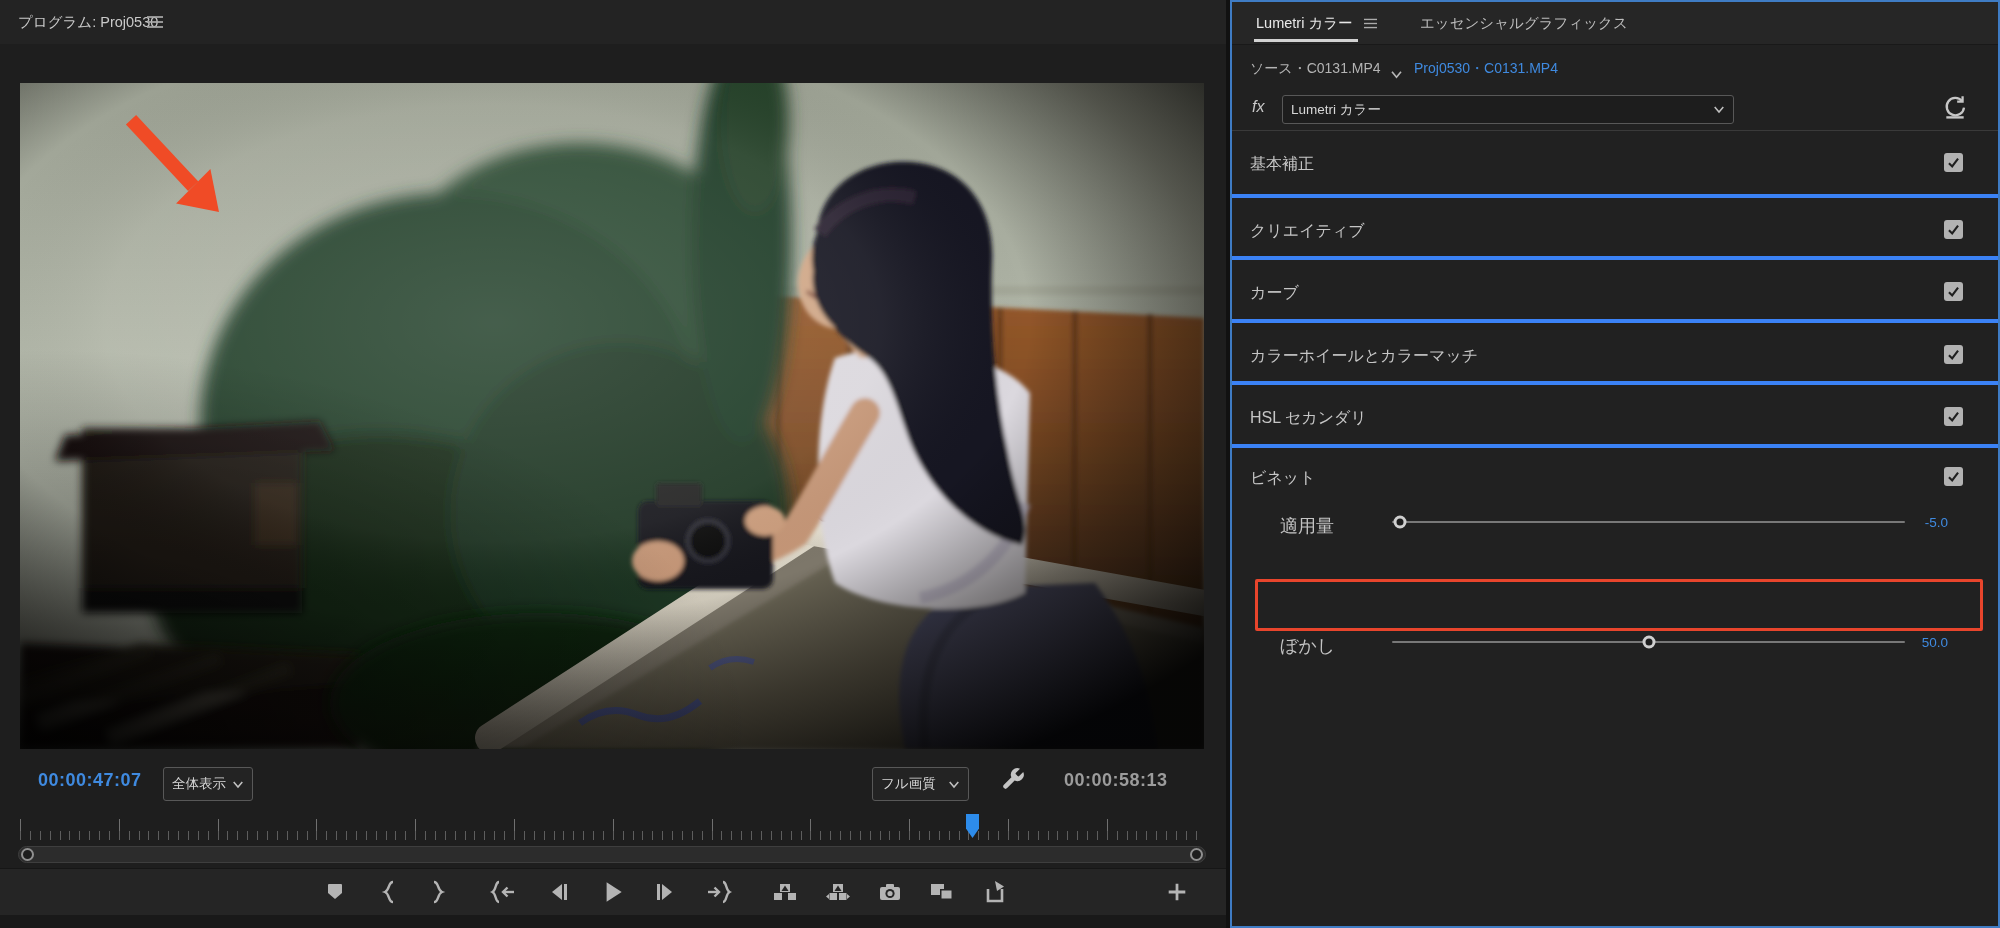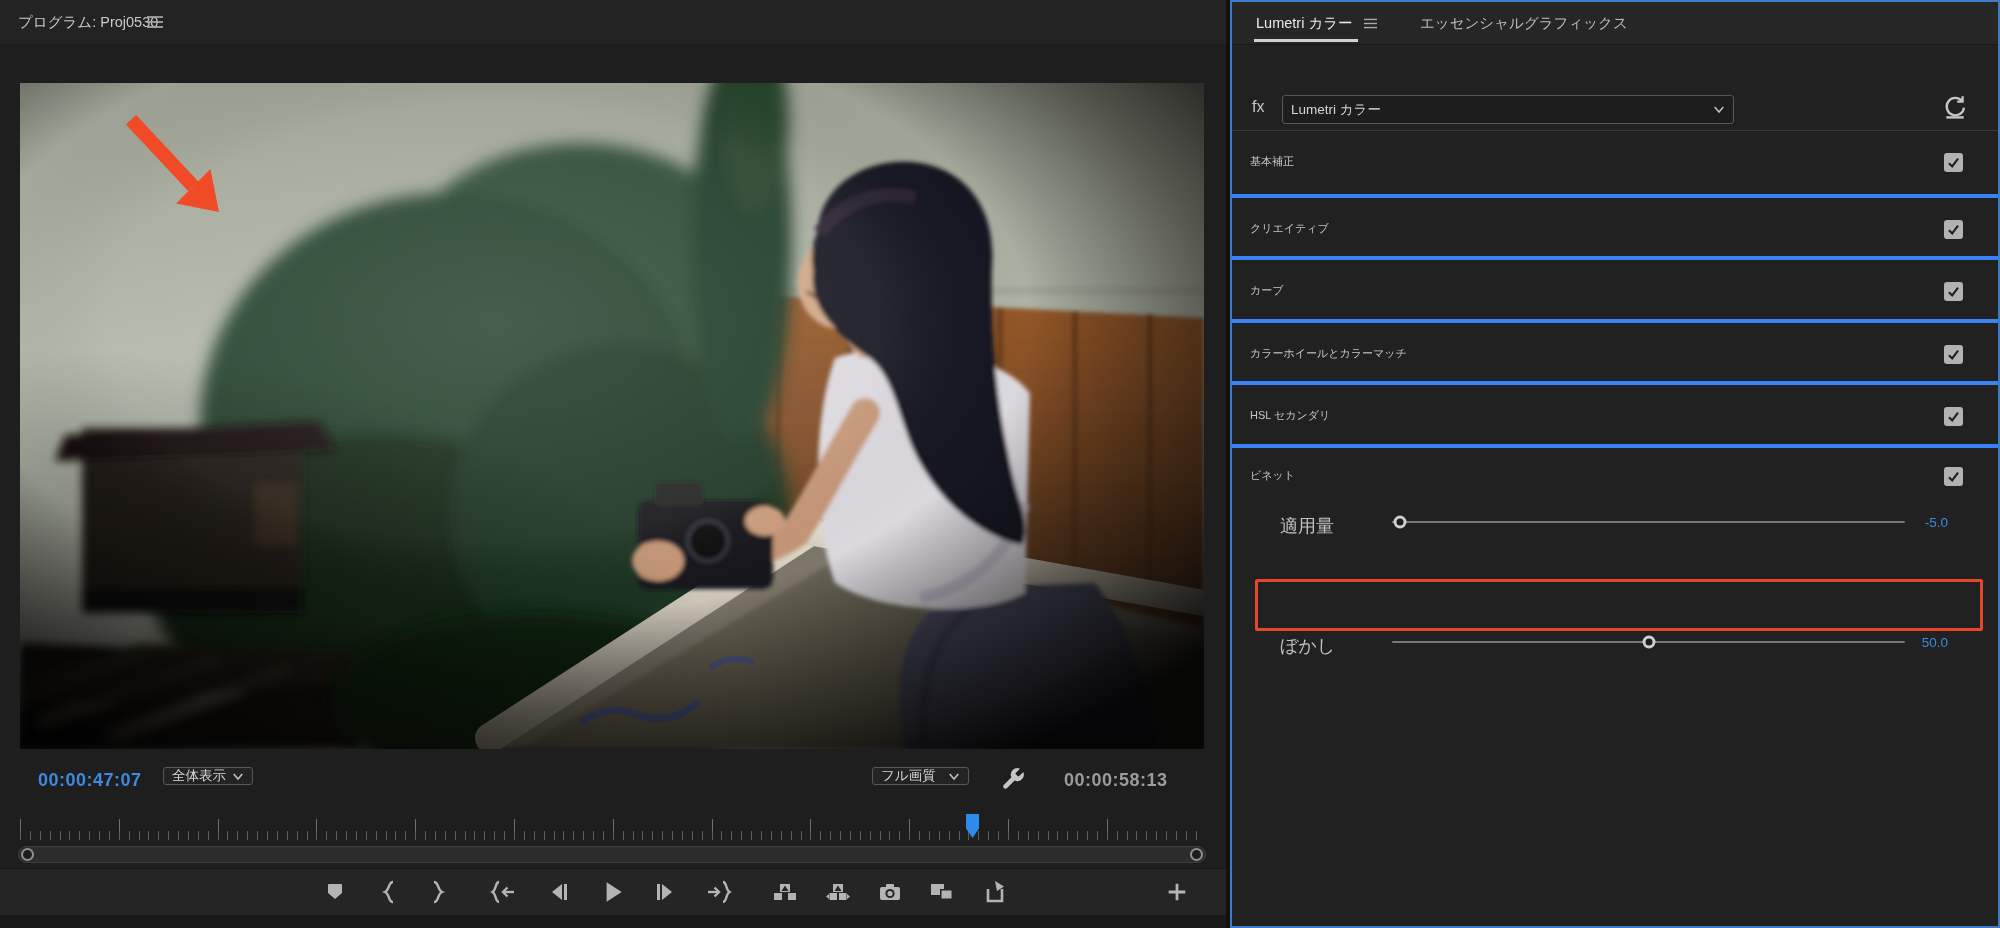--- a/index.html
+++ b/index.html
@@ -15,21 +15,21 @@
   #monitorMenu{left:146px;top:14px;width:18px;height:16px;cursor:pointer;}
 
   #videoFrame{left:20px;top:83px;width:1184px;height:666px;background:#000;overflow:hidden;}
   #videoFrame svg.photo{position:absolute;left:0;top:0;}
   #annotArrow{left:96px;top:26px;width:118px;height:118px;}
 
   
   .tc{font-weight:bold;font-size:18px;letter-spacing:.5px;}
   #tcCurrent{left:38px;top:770px;color:#3f8ae0;}
   #tcDuration{left:1046px;top:770px;color:#9c9c9c;margin-left:18px;}
-  .dropdown{height:18px;border:1px solid #585858;border-radius:3px;background:#232323;
+  .dropdown{height:34px;border:1px solid #585858;border-radius:3px;background:#232323;
             display:flex;align-items:center;justify-content:space-between;
             padding:0 8px;color:#d6d6d6;font-size:13.5px;cursor:pointer;box-sizing:border-box;}
   #zoomSelect{left:163px;top:767px;width:90px;}
   #qualitySelect{left:872px;top:767px;width:97px;}
   #wrenchBtn{left:1000px;top:766px;width:30px;height:30px;cursor:pointer;}
 
   
   #ruler{left:20px;top:814px;width:1186px;height:26px;cursor:pointer;
     background-image:
       repeating-linear-gradient(90deg,#5d5d5d 0 1px,transparent 1px 9.88px),
@@ -60,28 +60,28 @@
   #tabLumetri{left:24px;color:#e8e8e8;font-size:14.5px;}
   #tabLumetri .underline{position:absolute;left:-2px;bottom:2px;width:104px;height:3px;background:#d2d2d2;}
   #tabEG{left:188px;color:#bdbdbd;font-size:14.5px;}
 
   #sourceRow{left:0;top:46px;width:100%;height:42px;}
   #sourceLabel{left:18px;top:12px;font-size:14px;color:#b4b4b4;}
   #sourceChevron{left:158px;top:17px;cursor:pointer;}
   #clipLink{left:182px;top:12px;font-size:14px;color:#3f8ae0;cursor:pointer;}
 
   #fxRow{left:0;top:88px;width:100%;height:40px;}
-  #fxBadge{left:20px;top:8px;font-size:16px;color:#c8c8c8;}
+  #fxBadge{left:20px;top:8px;font-size:16px;font-style:italic;color:#c8c8c8;}
   #effectSelect{left:50px;top:5px;width:452px;height:29px;background:#1d1d1d;}
   #resetBtn{left:710px;top:4px;width:28px;height:28px;cursor:pointer;}
 
   #sectionList{left:0;top:128px;width:100%;border-top:1px solid #3a3a3a;}
   .sectionRow{position:absolute;left:0;width:100%;border-top:4px solid #3b82f6;cursor:pointer;}
   .sectionRow:first-child{border-top:none;}
-  .sectionLabel{position:absolute;left:18px;font-size:11px;color:#c6c6c6;}
+  .sectionLabel{position:absolute;left:18px;font-size:16px;color:#c6c6c6;}
   .checkbox{position:absolute;left:712px;width:19px;height:19px;border-radius:3px;
     background:#b2b2b2;display:flex;align-items:center;justify-content:center;cursor:pointer;}
 
   .paramRow{position:absolute;left:0;width:100%;height:40px;}
   .paramLabel{position:absolute;left:48px;top:12px;font-size:18px;color:#c4c4c4;}
   .slider{position:absolute;left:160px;top:0;width:513px;height:40px;cursor:pointer;}
   .slider .track{position:absolute;left:0;right:0;top:19px;height:2px;background:#787878;border-radius:1px;}
   .slider .knob{position:absolute;top:20px;width:13px;height:13px;border-radius:50%;
     border:3px solid #cfcfcf;background:#1d1d1d;box-sizing:border-box;
     transform:translate(-50%,-50%);cursor:grab;}
@@ -362,20 +362,29 @@
             <line x1="1" y1="13" x2="17" y2="13"></line>
           </g>
         </svg>
       <span class="underline"></span>
     </div>
     <div class="tab" id="tabEG">
       <span>エッセンシャルグラフィックス</span>
     </div>
   </div>
 
+  <div class="abs" id="sourceRow">
+    <span class="abs" id="sourceLabel">ソース・C0131.MP4</span>
+    <span class="abs" id="sourceChevron">
+      <svg width="13" height="9" viewBox="0 0 14 10">
+          <polyline points="2,2 7,8 12,2" fill="none" stroke="#b8b8b8" stroke-width="1.8"></polyline>
+        </svg>
+    </span>
+    <span class="abs" id="clipLink">Proj0530・C0131.MP4</span>
+  </div>
 
   <div class="abs" id="fxRow">
     <span class="abs" id="fxBadge">fx</span>
     <div class="abs dropdown" id="effectSelect">
       <span>Lumetri カラー</span>
       <svg width="12" height="9" viewBox="0 0 14 10">
         <polyline points="2,2 7,8 12,2" fill="none" stroke="#c0c0c0" stroke-width="1.8"></polyline>
         </svg>
     </div>
     <span class="abs" id="resetBtn">

